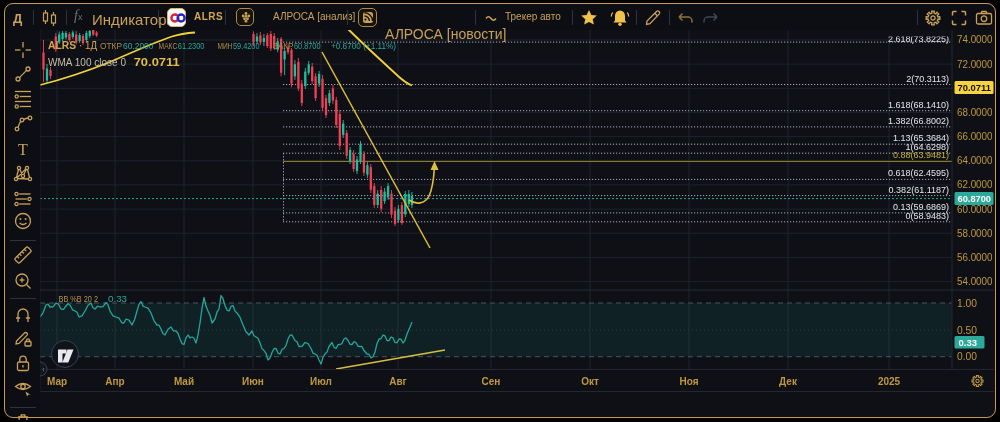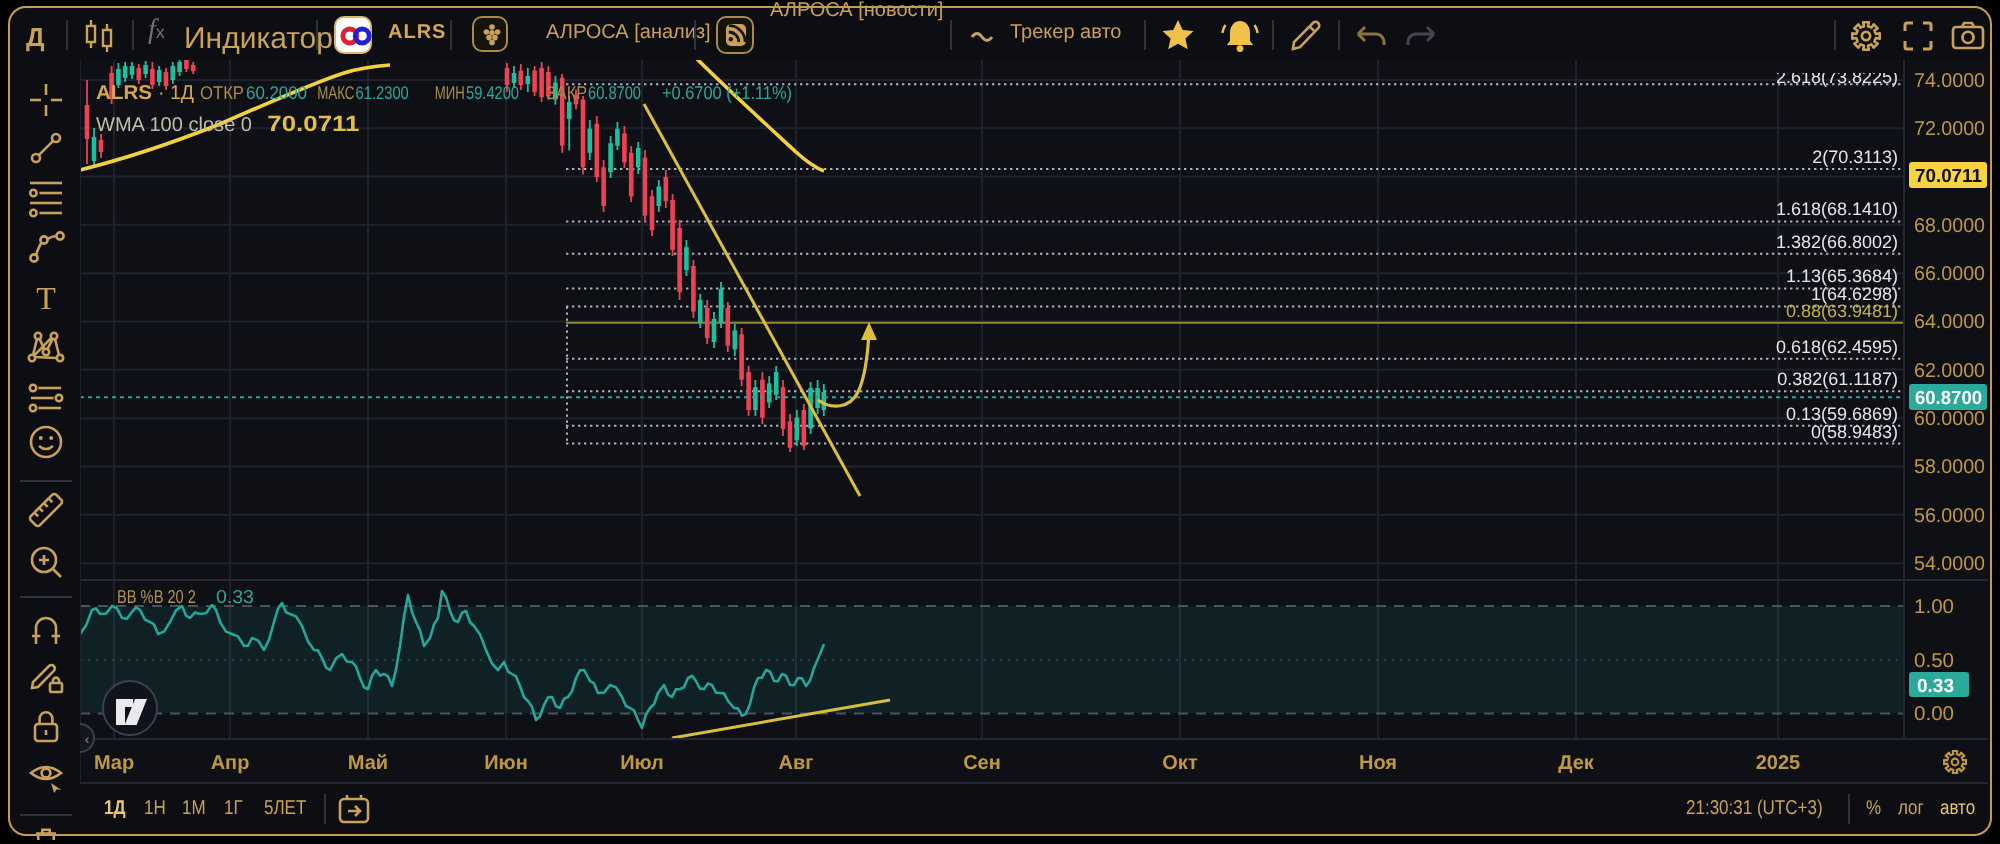--- a/index.html
+++ b/index.html
@@ -320,21 +320,21 @@
       <div style="position:absolute;left:347px;top:10px;width:1px;height:15px;background:#2e323b"></div>
       <div style="position:absolute;left:358px;top:7.5px;width:19px;height:19px;background:#16130b;border:1px solid #a98b46;border-radius:5px"></div>
       <div style="position:absolute;left:362.5px;top:12px;width:10.5px;height:10.5px;background:#c9a158;border-radius:2.5px"></div>
       <svg style="position:absolute;left:359.8px;top:9.3px" width="16" height="16" viewBox="-8.0 -8.0 16 16">
         <g>
           <circle cx="-2.6" cy="2.6" r="1.1" fill="#16130b"></circle>
           <path d="M-3.6,-1 a5,5 0 0 1 5,5" fill="none" stroke="#16130b" stroke-width="1.4"></path>
           <path d="M-3.6,-4.2 a8.2,8.2 0 0 1 8.2,8.2" fill="none" stroke="#16130b" stroke-width="1.4"></path>
         </g>
       </svg>
-      <div style="position:absolute;left:385px;top:0;font-size:10px;color:#c9a158">АЛРОСА [новости]</div>
+      <div style="position:absolute;left:385px;top:26px;font-size:14px;color:#c9a158">АЛРОСА [новости]</div>
       <div style="position:absolute;left:475px;top:10px;width:1px;height:15px;background:#2e323b"></div>
       <svg style="position:absolute;left:481.0px;top:7.5px" width="20" height="20" viewBox="-10.0 -10.0 20 20">
         <path d="M-5,0.5 q2.5,-3.5 5,0 q2.5,3.5 5,0" fill="none" stroke="#c9a158" stroke-width="1.5"></path>
       </svg>
       <div style="position:absolute;left:505px;top:11px;font-size:10px;color:#c9a158">Трекер авто</div>
       <div style="position:absolute;left:572px;top:10px;width:1px;height:15px;background:#2e323b"></div>
       <svg style="position:absolute;left:577.7px;top:6.5px" width="22" height="22" viewBox="-11.0 -11.0 22 22">
         <path d="M0,-8 L2.35,-2.95 L7.8,-2.5 L3.7,1.2 L4.9,6.6 L0,3.9 L-4.9,6.6 L-3.7,1.2 L-7.8,-2.5 L-2.35,-2.95 Z" fill="#f0c24a"></path>
       </svg>
       <svg style="position:absolute;left:608.0px;top:5.5px" width="24" height="24" viewBox="-12.0 -12.0 24 24">
@@ -502,33 +502,13 @@
           <path d="M2.5,3.5 l1.6,5 l1.3,-1.9 l2.3,0.4 Z" fill="#c9a158" stroke="none"></path>
         </g>
       </svg>
       <div style="position:absolute;left:10px;top:407px;width:26px;height:1px;background:#2e323b"></div>
       <svg style="position:absolute;left:8.0px;top:411.0px" width="30" height="10" viewBox="-15.0 -5.0 30 10">
         <g stroke="#c9a158" stroke-width="1.3" fill="none">
           <path d="M-1.8,0.5 v-1.6 h3.6 v1.6 M-5,0.8 h10 M-4,1 l0.2,3 M4,1 l-0.2,3"></path>
         </g>
       </svg>
     </div>
-<div style="position:absolute;left:40px;top:392px;width:954px;height:25px;background:#0c0e13;font-family:'Liberation Sans',sans-serif">
-      <div style="position:absolute;left:12px;top:7px;font-size:10px;font-weight:bold;color:#e8c770;white-space:nowrap;transform:scaleX(0.85);transform-origin:0 50%">1Д</div>
-      <div style="position:absolute;left:32px;top:7px;font-size:10px;font-weight:normal;color:#c9a158;white-space:nowrap;transform:scaleX(0.85);transform-origin:0 50%">1Н</div>
-      <div style="position:absolute;left:51px;top:7px;font-size:10px;font-weight:normal;color:#c9a158;white-space:nowrap;transform:scaleX(0.85);transform-origin:0 50%">1М</div>
-      <div style="position:absolute;left:72px;top:7px;font-size:10px;font-weight:normal;color:#c9a158;white-space:nowrap;transform:scaleX(0.85);transform-origin:0 50%">1Г</div>
-      <div style="position:absolute;left:92px;top:7px;font-size:10px;font-weight:normal;color:#c9a158;white-space:nowrap;transform:scaleX(0.85);transform-origin:0 50%">5ЛЕТ</div>
-      <div style="position:absolute;left:122px;top:5px;width:1px;height:15px;background:#2e323b"></div>
-      <svg style="position:absolute;left:127px;top:3px" width="20" height="20" viewBox="0 0 20 20">
-        <g stroke="#c9a158" stroke-width="1.3" fill="none">
-          <rect x="3" y="4.5" width="14" height="11.5" rx="2"></rect>
-          <path d="M6.5,4.5 v-2 M13.5,4.5 v-2"></path>
-          <path d="M7,10.5 h6 M10.5,8 l2.5,2.5 l-2.5,2.5"></path>
-        </g>
-      </svg>
-      <div style="position:absolute;left:803px;top:7px;font-size:10px;font-weight:normal;color:#c9a158;white-space:nowrap;transform:scaleX(0.85);transform-origin:0 50%">21:30:31 (UTC+3)</div>
-      <div style="position:absolute;left:884px;top:5px;width:1px;height:15px;background:#2e323b"></div>
-      <div style="position:absolute;left:893px;top:7px;font-size:10px;font-weight:normal;color:#c9a158;white-space:nowrap;transform:scaleX(0.85);transform-origin:0 50%">%</div>
-      <div style="position:absolute;left:909px;top:7px;font-size:10px;font-weight:normal;color:#c9a158;white-space:nowrap;transform:scaleX(0.85);transform-origin:0 50%">лог</div>
-      <div style="position:absolute;left:930px;top:7px;font-size:10px;font-weight:normal;color:#e8c770;white-space:nowrap;transform:scaleX(0.85);transform-origin:0 50%">авто</div>
-    </div>
 <div class="border"></div>
 </div>
 </body></html>

